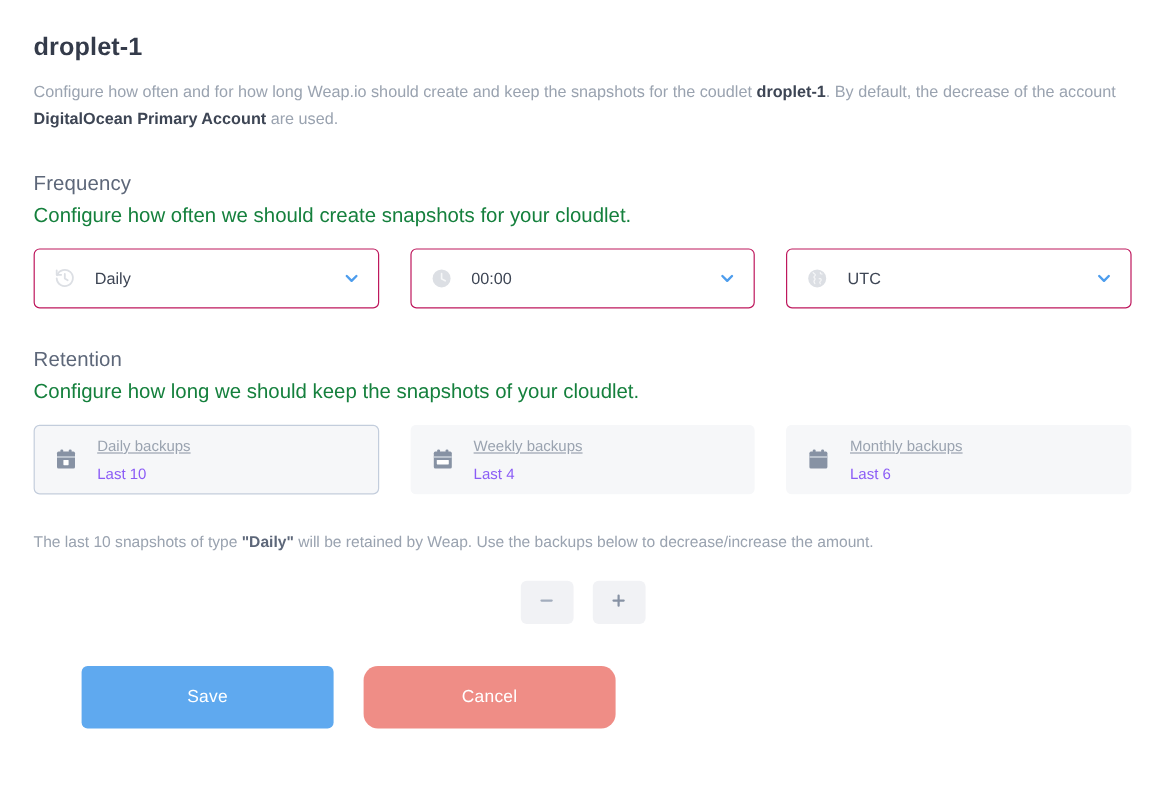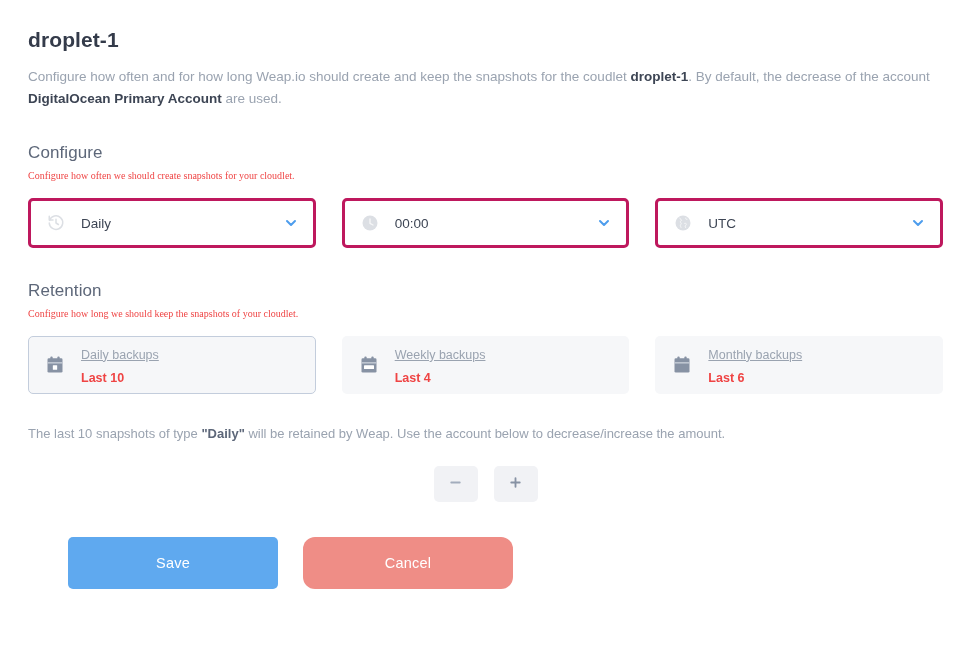--- a/index.html
+++ b/index.html
@@ -36,39 +36,38 @@
   .section { margin-top: 33px; }
   .section-title {
     margin: 0;
     font-size: 17px;
     font-weight: 400;
     color: #5d6779;
     letter-spacing: 0.1px;
   }
   .section-desc {
     margin: 7px 0 0 0;
-    font-size: 10px;
-    color: #ef4444;
-    font-family: Liberation Serif, serif;
+    font-size: 17px;
+    color: #15803d;
   }
 
   
   .triple {
     display: flex;
     gap: 26px;
     margin-top: 17px;
   }
   .triple > * { flex: 1 1 0; min-width: 0; }
 
   
   .select {
     position: relative;
     height: 50px;
     background: #ffffff;
-    border: 3px solid #be185d;
+    border: 1px solid #be185d;
     border-radius: 5px;
     display: flex;
     align-items: center;
     padding: 0 14px 0 16px;
     cursor: pointer;
   }
   .select .ico { flex: 0 0 auto; display: flex; align-items: center; }
   .select .val {
     margin-left: 16px;
     font-size: 13.5px;
@@ -90,21 +89,21 @@
     padding: 0 16px;
     cursor: pointer;
   }
   .rcard.selected {
     background: #f6f7f9;
     border-color: #c3cddc;
   }
   .rcard .ico { flex: 0 0 auto; display: flex; align-items: center; }
   .rcard .txt { margin-left: 16px; line-height: 1.45; }
   .rcard .lbl { font-size: 12.5px; color: #9aa3b0; text-decoration: underline; }
-  .rcard .amt { font-size: 12.5px; color: #ef4444; font-weight: 700; margin-top: 2px; }
+  .rcard .amt { font-size: 12.5px; color: #8b5cf6; font-weight: 400; margin-top: 2px; }
 
   
   .note {
     margin-top: 32px;
     font-size: 13px;
     color: #9aa3b0;
   }
   .note b { color: #5d6779; font-weight: 700; }
 
   
@@ -152,21 +151,21 @@
 </head>
 <body>
 
 <div class="page">
 
   <h1 class="page-title">droplet-1</h1>
 
   <p class="page-desc"><span>Configure how often and for how long Weap.io should create and keep the snapshots for the coudlet </span><b>droplet-1</b><span>. By default, the decrease of the account </span><b>DigitalOcean Primary Account</b><span> are used.</span></p>
 
   <div class="section">
-    <h2 class="section-title">Configure</h2>
+    <h2 class="section-title">Frequency</h2>
     <p class="section-desc">Configure how often we should create snapshots for your cloudlet.</p>
 
     <div class="triple">
 
       <div class="select">
         <span class="ico">
           <svg width="18" height="18" viewBox="0 0 24 24" fill="none" stroke="#dcdfe4" stroke-width="2" stroke-linecap="round" stroke-linejoin="round">
             <path d="M3 3v5h5"></path>
             <path d="M3.5 8.5A9 9 0 1 1 3 12"></path>
             <path d="M12 7v5l3.2 2"></path>
@@ -261,21 +260,21 @@
           </svg>
         </span>
         <span class="txt">
           <span class="lbl">Monthly backups</span><br>
           <span class="amt">Last 6</span>
         </span>
       </div>
 
     </div>
 
-    <p class="note"><span>The last 10 snapshots of type </span><b>"Daily"</b><span> will be retained by Weap. Use the account below to decrease/increase the amount.</span></p>
+    <p class="note"><span>The last 10 snapshots of type </span><b>"Daily"</b><span> will be retained by Weap. Use the backups below to decrease/increase the amount.</span></p>
 
     <div class="stepper">
       <button class="step-btn minus">
         <span>
           <svg width="17" height="17" viewBox="0 0 24 24" stroke="#a3adbd" stroke-width="2.6" stroke-linecap="round">
               <path d="M6 12h12"></path>
             </svg>
         </span>
       </button>
       <button class="step-btn plus">

